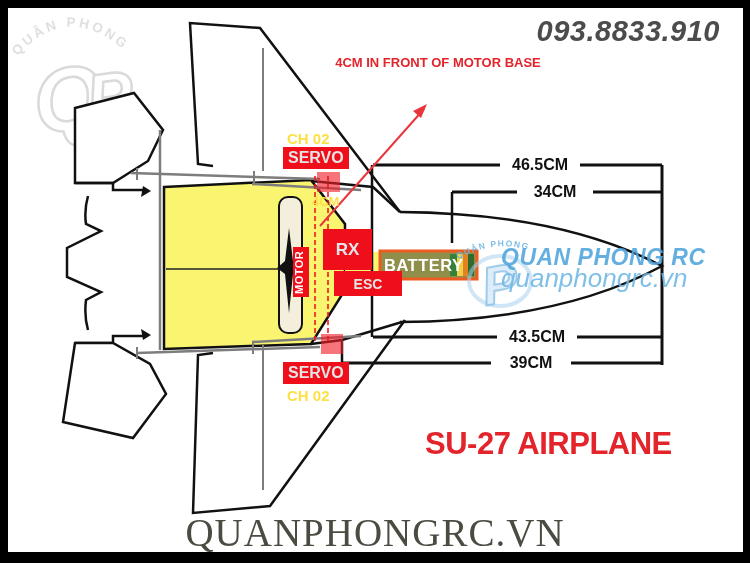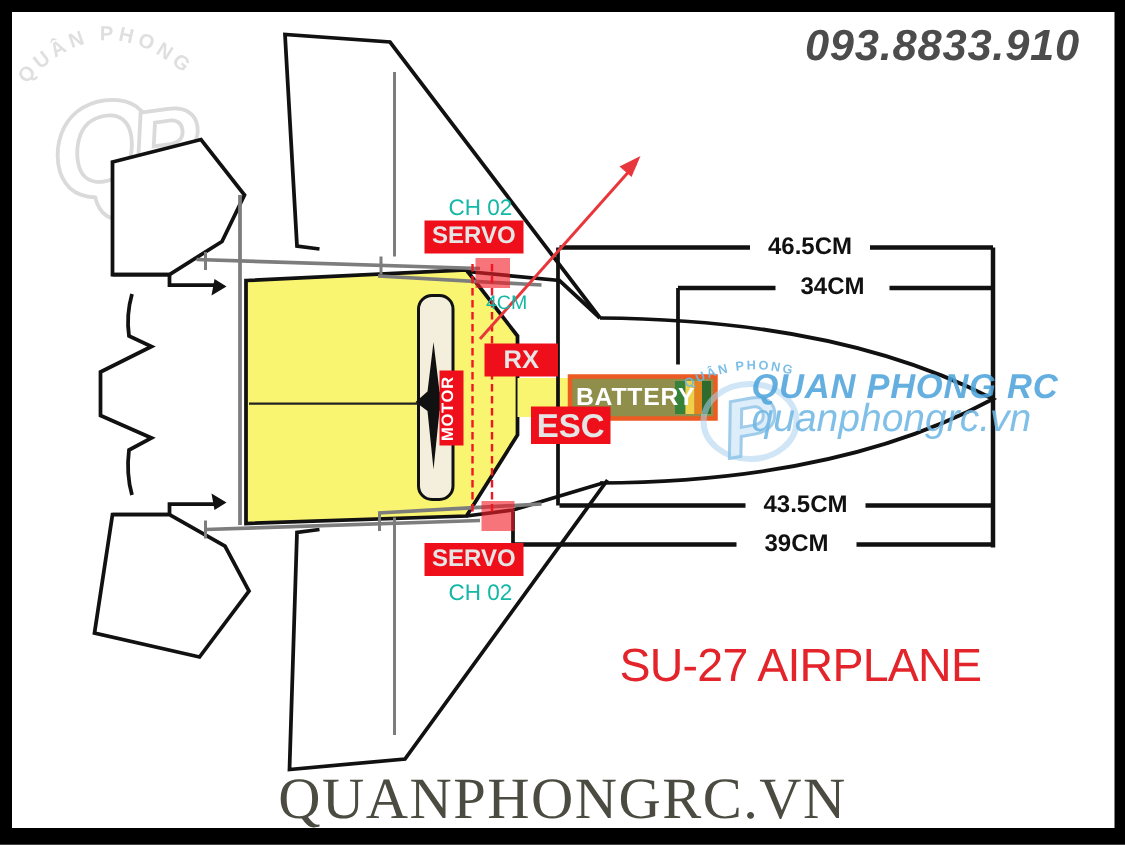--- a/index.html
+++ b/index.html
@@ -12,27 +12,27 @@
     position:relative;width:750px;height:563px;background:#000;
     font-family:"Liberation Sans", sans-serif;overflow:hidden;
   }
   #paper{position:absolute;left:8px;top:8px;width:735px;height:544px;background:#fff;}
   svg{position:absolute;left:0;top:0;}
   .abs{position:absolute;white-space:nowrap;}
   .lbl-box{
     background:var(--red-box);color:#e5e5e5;font-weight:bold;text-align:right;
     display:flex;align-items:center;justify-content:center;
   }
-  .plain-lbl{color:#14b8a6;font-weight:normal;margin-left:12px;}
+  .plain-lbl{color:#fde047;font-weight:bold;}
   .meas{color:#111;font-weight:bold;font-size:16px;text-align:center;width:80px;}
   .cog-wrap{width:220px;text-align:center;color:var(--red-text);line-height:1.05;}
   .cog-title{font-size:21px;font-weight:bold;letter-spacing:0px;}
   .cog-sub{font-size:13px;font-weight:bold;}
   .phone{font-size:29px;font-weight:bold;font-style:italic;color:var(--gray-text);letter-spacing:.5px;}
-  .su27{font-size:31px;font-weight:normal;color:var(--red-text);letter-spacing:-.5px;}
+  .su27{font-size:31px;font-weight:bold;color:var(--red-text);letter-spacing:-.5px;margin-left:12px;}
   .wm-brand{font-size:23px;font-weight:bold;font-style:italic;color:var(--blue);opacity:.88;letter-spacing:.5px;}
   .wm-site{font-size:26px;font-style:italic;color:var(--blue-light);opacity:.88;}
   .footer-txt{
     font-family:"Liberation Serif", serif;font-size:39px;color:var(--footer-color);
     letter-spacing:1px;text-align:center;width:100%;
   }
   .v-label{
     writing-mode:vertical-rl;transform:rotate(180deg);
     background:var(--red-box);color:#fff;font-weight:bold;font-size:11px;
     text-align:center;letter-spacing:.5px;
@@ -132,29 +132,30 @@
         <textPath href="#brandArc">QUÂN PHONG</textPath>
       </text>
       <ellipse cx="500" cy="281" rx="31" ry="25" fill="none" stroke="#A9D2EE" stroke-width="4" opacity="0.55"></ellipse>
       <text x="482" y="303" font-size="54" class="logo-letter" fill="#D8EBF8" stroke="#90C4E8" stroke-width="2" opacity="0.85" transform="rotate(-10 500 285)">P</text>
     </g>
   </svg>
 
   <div class="abs phone" style="right:30px;top:15px;margin-left:19px;">093.8833.910</div>
 
   <div class="abs cog-wrap" style="left:328px;top:56px;">
+    <div class="cog-sub">4CM IN FRONT OF MOTOR BASE</div>
   </div>
 
   <div class="abs plain-lbl" style="left:287px;top:130px;font-size:15px;">CH 02</div>
   <div class="abs lbl-box" style="left:283px;top:147px;height:22px;padding:0 5px;font-size:16px;">SERVO</div>
   <div class="abs plain-lbl" style="left:312px;top:194px;font-size:13px;">4CM</div>
 
-  <div class="abs lbl-box" style="left:323px;top:229px;width:49px;height:22px;font-size:17px;">RX</div>
+  <div class="abs lbl-box" style="left:323px;top:229px;width:49px;height:41px;font-size:17px;">RX</div>
   <div class="abs" style="left:384px;top:256px;font-size:16.5px;font-weight:bold;color:#fff;letter-spacing:.5px;">BATTERY</div>
-  <div class="abs lbl-box" style="left:334px;top:271px;width:53px;height:25px;font-size:22px;margin-left:20px;">ESC</div>
+  <div class="abs lbl-box" style="left:334px;top:271px;width:68px;height:25px;font-size:14px;">ESC</div>
   <div class="abs v-label" style="left:293px;top:247px;width:16px;height:50px;">MOTOR</div>
 
   <div class="abs lbl-box" style="left:283px;top:362px;height:22px;padding:0 5px;font-size:16px;">SERVO</div>
   <div class="abs plain-lbl" style="left:287px;top:387px;font-size:15px;">CH 02</div>
 
   <div class="abs meas" style="left:500px;top:156px;">46.5CM</div>
   <div class="abs meas" style="left:515px;top:183px;">34CM</div>
   <div class="abs meas" style="left:497px;top:328px;">43.5CM</div>
   <div class="abs meas" style="left:491px;top:354px;">39CM</div>
 

